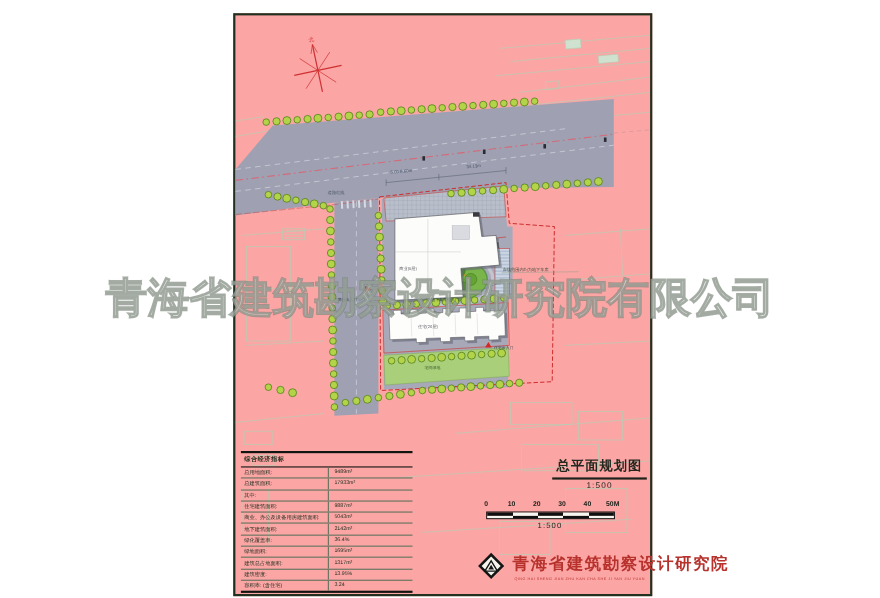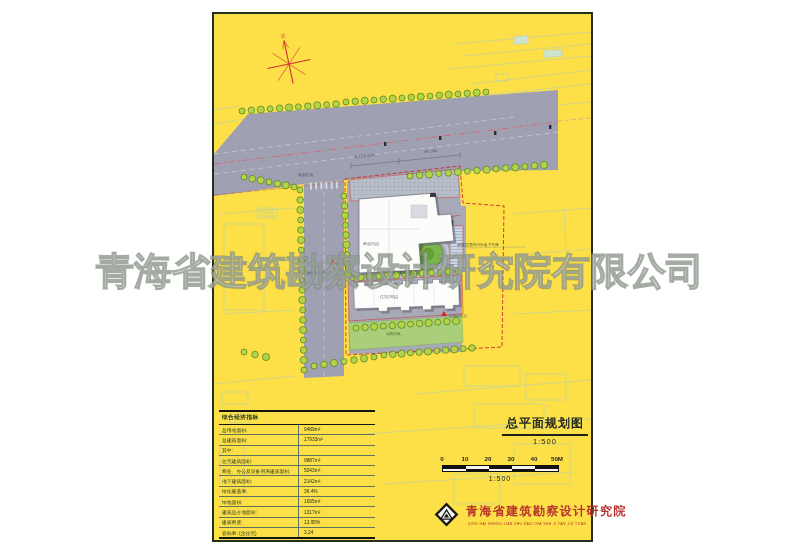--- a/index.html
+++ b/index.html
@@ -1,19 +1,19 @@
 <!DOCTYPE html>
 <html><head>
 <meta charset="utf-8">
 <style>
   html,body{margin:0;padding:0;background:#ffffff;}
   .page{position:relative;width:800px;height:544px;background:#ffffff;overflow:hidden;
         font-family:"Liberation Sans",sans-serif;}
   .sheet{position:absolute;left:212px;top:12px;width:377px;height:526px;
-         background:#fde047;border:2px solid #22301f;box-sizing:content-box;}
+         background:#fca5a5;border:2px solid #22301f;box-sizing:content-box;}
   .plan{position:absolute;left:0;top:0;}
 
   
   .watermark{position:absolute;top:246px;left:400px;transform:translateX(-50%);
              white-space:nowrap;font-size:38px;font-weight:bold;letter-spacing:0px;
              color:rgba(255,255,255,0.50);-webkit-text-stroke:1.1px rgba(105,118,105,0.55);
              text-shadow:0 0 1px rgba(110,122,110,0.35);z-index:30;pointer-events:none;font-family:Liberation Mono, monospace;}
 
   
   .econ{position:absolute;left:5px;top:396px;width:156px;z-index:10;
@@ -40,21 +40,21 @@
   .sb-bar{position:relative;width:115px;height:5px;border:0.8px solid #101010;margin-top:2px;}
   .sb-r1,.sb-r2{height:2.5px;width:100%;}
   .sb-r1{background:repeating-linear-gradient(90deg,#101010 0 23px,#f6f6f0 23px 46px);}
   .sb-r2{background:repeating-linear-gradient(90deg,#f6f6f0 0 23px,#101010 23px 46px);}
   .sb-label{text-align:center;font-size:7px;margin-top:3px;letter-spacing:1px;}
 
   
   .publisher{position:absolute;left:216px;top:486px;width:158px;height:30px;z-index:10;}
   .pub-logo{position:absolute;left:3px;top:1px;}
   .pub-text{position:absolute;left:36px;top:3px;width:122px;text-align:center;}
-  .pub-name{font-size:12px;font-weight:bold;color:#b7322c;letter-spacing:1.4px;white-space:nowrap;}
+  .pub-name{font-size:15px;font-weight:bold;color:#b7322c;letter-spacing:1.4px;white-space:nowrap;}
   .pub-pinyin{font-size:3.4px;color:#b7322c;letter-spacing:0.45px;margin-top:1.5px;white-space:nowrap;}
 </style>
 </head>
 <body>
 
 <div class="page">
 
   <div class="sheet">
 
     <svg class="plan" width="377" height="526" viewBox="0 0 377 526">

